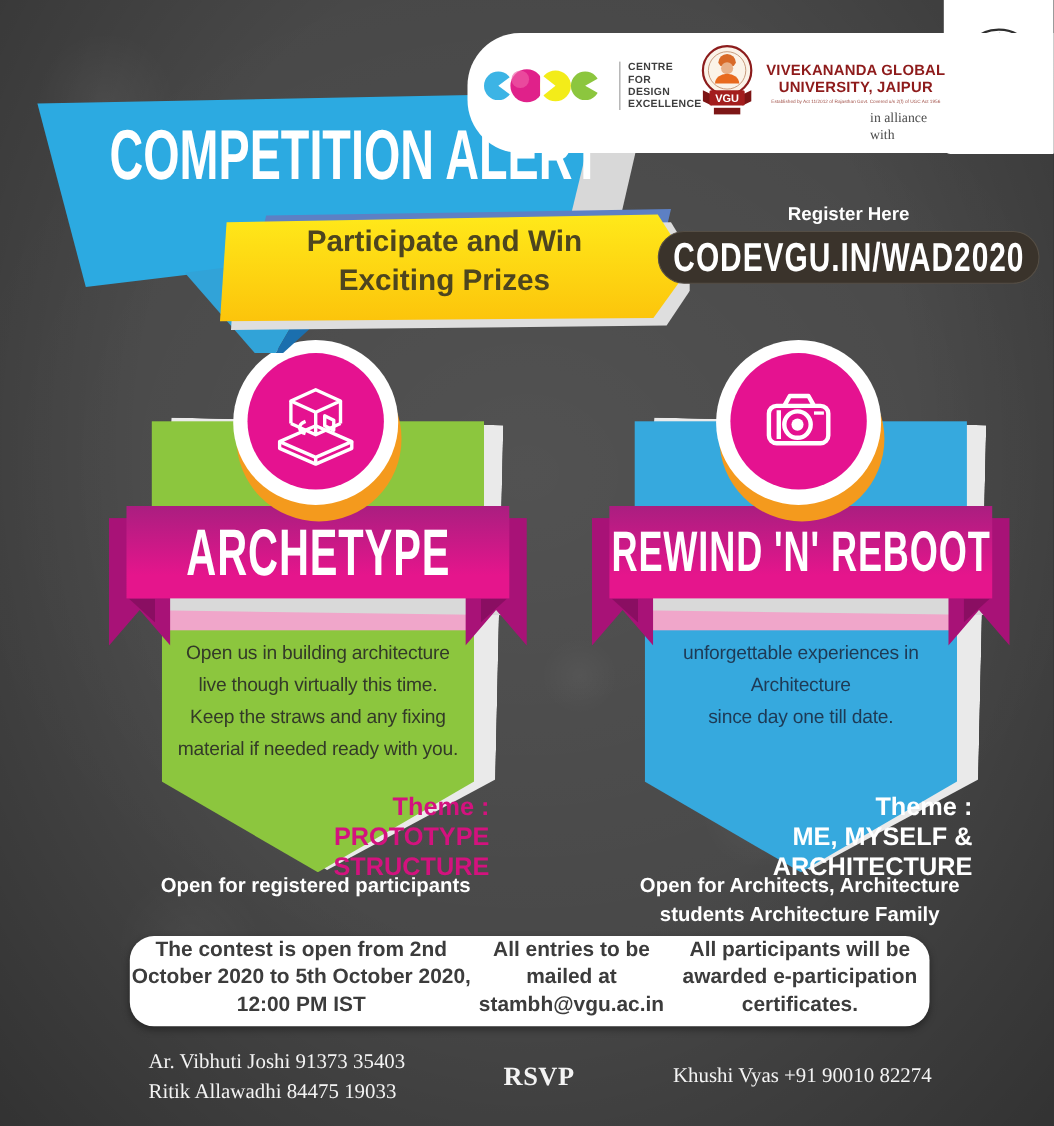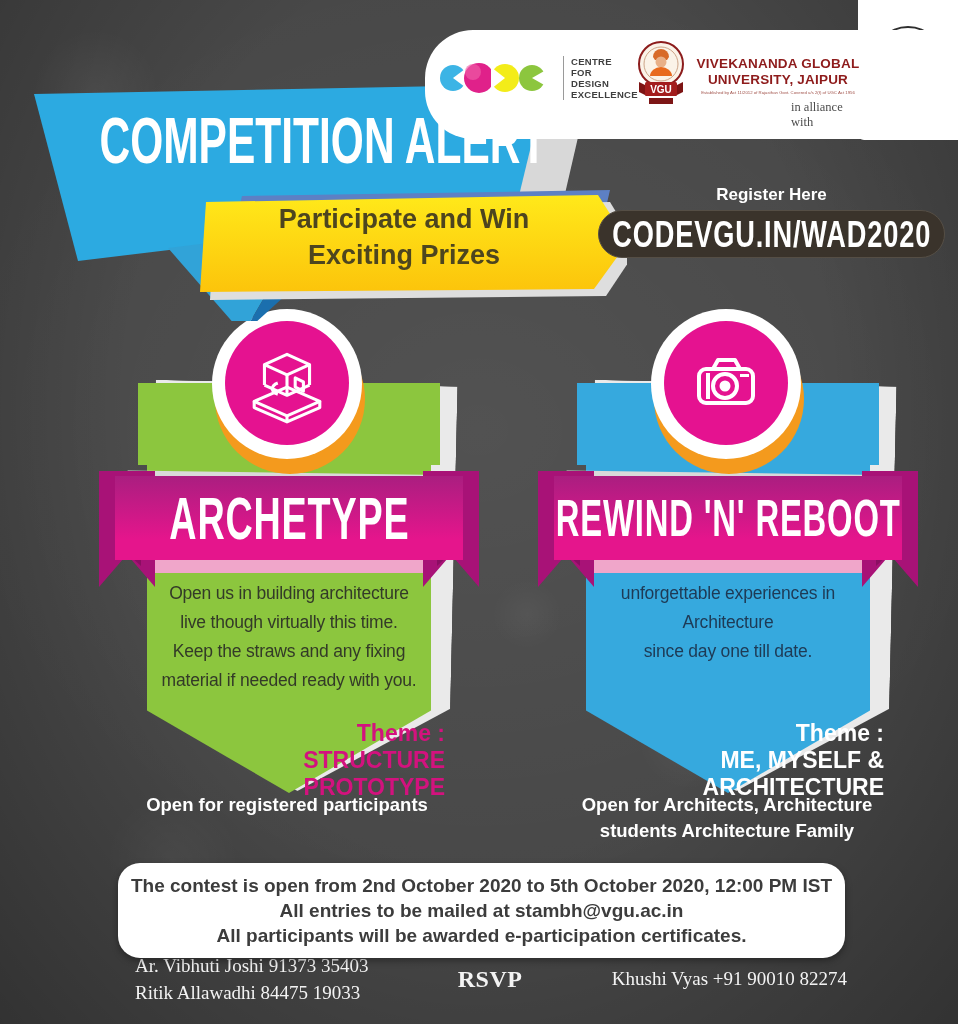--- a/index.html
+++ b/index.html
@@ -66,21 +66,21 @@
   .card-right .card-top,.card-right .card-body{ background:#36a9de; }
   .card-stripe{ position:absolute; left:0; top:84px; width:100%; height:26px; background:#f0a6ca; }
   .ribbon-shadow{ position:absolute; left:-6px; top:90px; width:348px; height:84px; background:#d9d9d9;
     transform:rotate(.8deg); z-index:3; }
   .tail{ position:absolute; top:88px; width:56px; height:116px; background:#a81277; z-index:4;
     clip-path:polygon(0 0,100% 0,100% 100%,50% 72%,0 100%); }
   .tail-l{ left:-34px; } .tail-r{ right:-34px; }
   .fold{ position:absolute; top:161px; width:24px; height:22px; background:#8a0e62; z-index:4; }
   .fold-l{ left:-16px; clip-path:polygon(0 0,100% 0,100% 100%); }
   .fold-r{ right:-16px; clip-path:polygon(0 0,100% 0,0 100%); }
-  .ribbon-band{ position:absolute; left:-18px; top:93px; width:348px; height:84px; z-index:5;
+  .ribbon-band{ position:absolute; left:-18px; top:77px; width:348px; height:84px; z-index:5;
     background:linear-gradient(180deg,#aa1e80 0%,#e5158c 75%);
     display:flex; align-items:center; justify-content:center; }
   .card-title{ color:#fff; font-weight:bold; white-space:nowrap; transform:scale(.82,1.3); letter-spacing:1px;}
   .card-left .card-title{ font-size:46px; } .card-right .card-title{ font-size:40px; }
   .badge{ position:absolute; left:50%; top:-74px; width:154px; height:154px;
     transform:translateX(-50%); z-index:6; }
   .badge-orange{ position:absolute; left:3px; top:15px; width:150px; height:150px; border-radius:50%; background:#f49a1d; }
   .badge-white{ position:absolute; left:0; top:0; width:150px; height:150px; border-radius:50%; background:#fff; }
   .badge-pink{ position:absolute; left:13px; top:12px; width:124px; height:124px; border-radius:50%;
     background:#e51290; display:flex; align-items:center; justify-content:center; }
@@ -89,24 +89,24 @@
   .card-left .card-desc{ color:#333a28; } .card-right .card-desc{ color:#1e3a55; }
   .card-theme{ position:absolute; left:0; top:314px; width:312px; z-index:7; text-align:right;
     font-size:23px; font-weight:bold; line-height:27px;margin-top:23px; }
   .card-left .card-theme{ color:#d3127e; } .card-right .card-theme{ color:#fff; }
 
   .elig{ position:absolute; top:792px; width:340px; z-index:3; text-align:center;
     color:#fff; font-size:18.5px; font-weight:bold; line-height:26px; }
   .elig-left{ left:117px; } .elig-right{ left:557px; }
 
   
-  .info-banner{ position:absolute; left:118px; top:851px; width:727px; height:95px; z-index:4;
+  .info-banner{ position:absolute; left:118px; top:851px; width:727px; height:82px; z-index:4;
     background:#fff; border-radius:22px; box-shadow:0 3px 7px rgba(0,0,0,.35);
-    display:flex; flex-direction:column; justify-content:center; text-align:center;
-    color:#3c3c3c; font-size:19px; font-weight:bold; line-height:25px;margin-top:12px; }
+    display:flex; flex-direction:row; justify-content:center; text-align:center;
+    color:#3c3c3c; font-size:19px; font-weight:bold; line-height:25px; }
   .rsvp-row{ position:absolute; left:135px; top:952px; width:712px; z-index:3;
     display:flex; justify-content:space-between; align-items:center;
     font-family:"Liberation Serif", serif; color:#f3f3f3; }
   .rsvp-left{ font-size:19px; line-height:27px; }
   .rsvp-label{ font-size:24px; font-weight:bold; letter-spacing:.5px; }
   .rsvp-right{ font-size:19px; }
 
   svg{ display:block; }
 </style>
 </head>
@@ -241,22 +241,22 @@
       </div>
     </div>
     <div class="card-desc">
       <div>Open us in building architecture</div>
       <div>live though virtually this time.</div>
       <div>Keep the straws and any fixing</div>
       <div>material if needed ready with you.</div>
     </div>
     <div class="card-theme">
       <div>Theme :</div>
+      <div>PROTOTYPE</div>
       <div>STRUCTURE</div>
-      <div>PROTOTYPE</div>
     </div>
   </div>
 
   <div class="card card-right">
     <div class="card-shadow"></div>
     <div class="card-top"></div>
     <div class="card-body">
       <div class="card-stripe"></div>
     </div>
     <div class="ribbon-shadow"></div>

